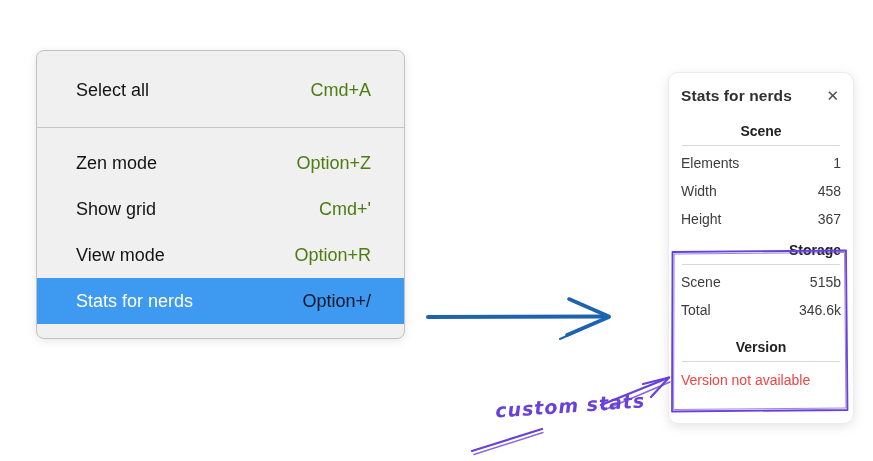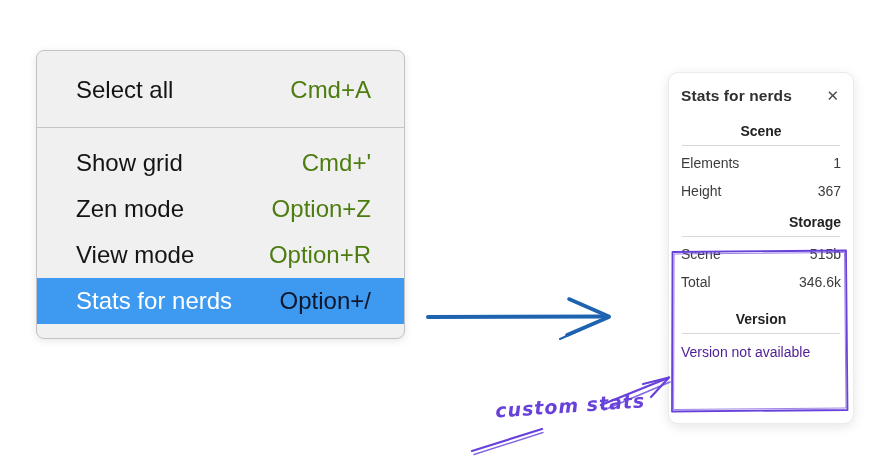--- a/index.html
+++ b/index.html
@@ -7,21 +7,21 @@
   .canvas {
     position:relative; width:873px; height:461px; background:#ffffff;
     overflow:hidden;
   }
 
   
   .menu {
     position:absolute; left:36px; top:50px; width:369px;
     background:#f0f0f1; border:1px solid #c2c2c6; border-radius:8px;
     box-shadow:0 2px 8px rgba(0,0,0,.10);
-    padding:12px 0 14px 0; font-size:24px; color:#141414;
+    padding:12px 0 14px 0; font-size:18px; color:#141414;
   }
   .menu-item {
     display:flex; align-items:center; justify-content:space-between;
     height:46px; padding:0 33px 0 39px; cursor:default;
   }
   .menu-item.first { height:54px; margin-bottom:10px; }
   .menu-item .shortcut { color:#4d7c0f; }
   .menu-divider { border:none; border-top:1px solid #c6c6c8; margin:0 0 12px 0; }
   .menu-item.highlighted { background:#3e99f0; color:#ffffff; }
   .menu-item.highlighted .shortcut { color:#0f172a; }
@@ -37,21 +37,21 @@
   .panel-title { font-weight:bold; font-size:15.5px; color:#303030; letter-spacing:.1px; }
   .panel-close {
     background:none; border:none; font-size:15px; color:#4c4c4c;
     cursor:pointer; line-height:1; padding:2px;
   }
   .sec-header { text-align:center; font-weight:bold; font-size:14px; color:#222222; }
   .sec-rule { border:none; border-top:1px solid #d5d9de; margin:6px 1px 3px 1px; }
   .stat-row { display:flex; justify-content:space-between; line-height:28px; }
   .sec-storage .sec-header { margin-top:9px;text-align:right; }
   .sec-version .sec-header { margin-top:15px; }
-  .version-note { line-height:30px; color:#4c1d95; }
+  .version-note { line-height:30px; color:#ef4444; }
 
   
   .overlay { position:absolute; left:0; top:0; width:873px; height:461px; pointer-events:none; }
   .handwriting {
     position:absolute; left:495px; top:394px; width:160px;
     font-family:"DejaVu Sans", sans-serif; font-style:italic; font-weight:bold;
     font-size:19px; letter-spacing:1px; color:#6741d9;
     transform:rotate(-4deg); white-space:nowrap;
   }
 </style>
@@ -60,26 +60,26 @@
 
 <div class="canvas">
 
   <div class="menu">
     <div class="menu-item first">
       <span>Select all</span>
       <span class="shortcut">Cmd+A</span>
     </div>
     <hr class="menu-divider">
     <div class="menu-item">
+      <span>Zen mode</span>
+      <span class="shortcut">Option+Z</span>
+    </div>
+    <div class="menu-item">
       <span>Show grid</span>
       <span class="shortcut">Cmd+'</span>
-    </div>
-    <div class="menu-item">
-      <span>Zen mode</span>
-      <span class="shortcut">Option+Z</span>
     </div>
     <div class="menu-item">
       <span>View mode</span>
       <span class="shortcut">Option+R</span>
     </div>
     <div class="menu-item highlighted">
       <span>Stats for nerds</span>
       <span class="shortcut">Option+/</span>
     </div>
   </div>
@@ -89,20 +89,24 @@
       <span class="panel-title">Stats for nerds</span>
       <button class="panel-close">✕</button>
     </div>
 
     <div class="sec-scene">
       <div class="sec-header">Scene</div>
       <hr class="sec-rule">
       <div class="stat-row">
         <span>Elements</span>
         <span>1</span>
+      </div>
+      <div class="stat-row">
+        <span>Width</span>
+        <span>458</span>
       </div>
       <div class="stat-row">
         <span>Height</span>
         <span>367</span>
       </div>
     </div>
 
     <div class="sec-storage">
       <div class="sec-header">Storage</div>
       <hr class="sec-rule">

